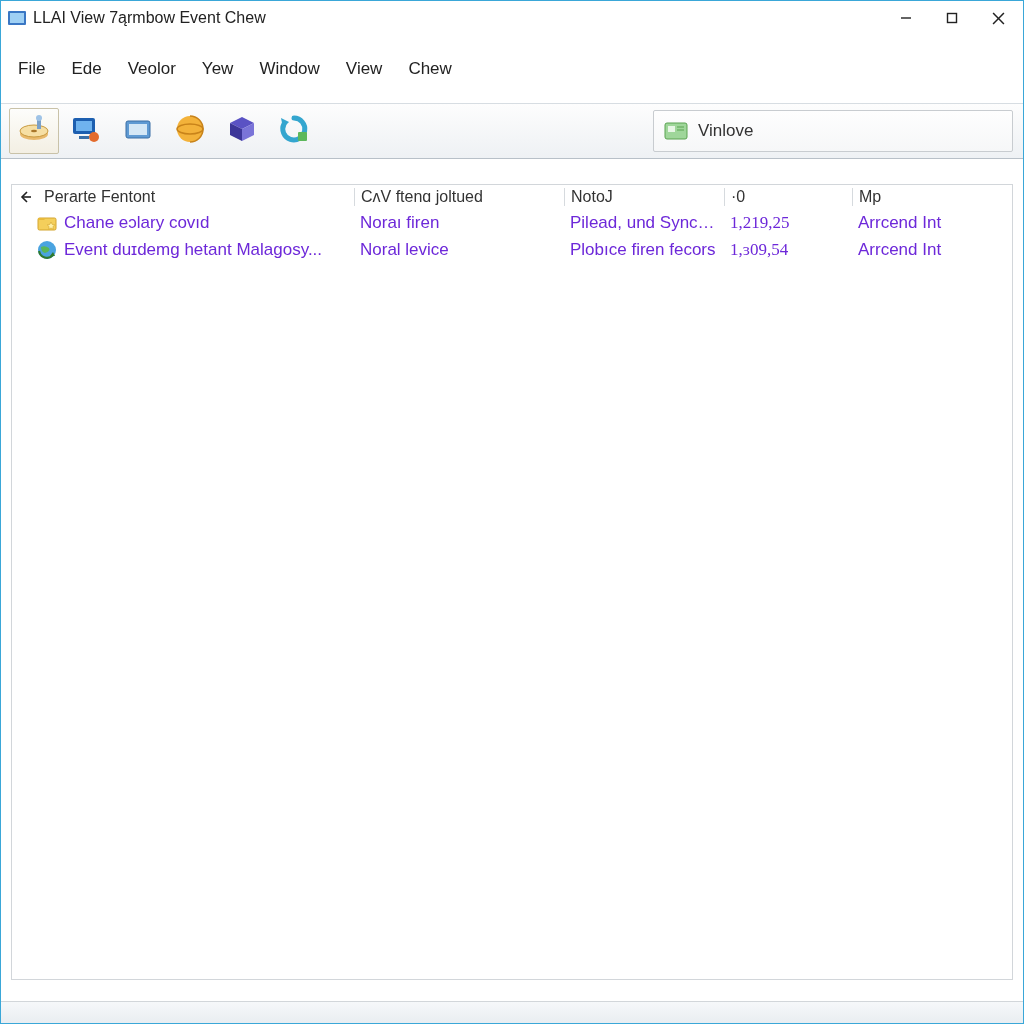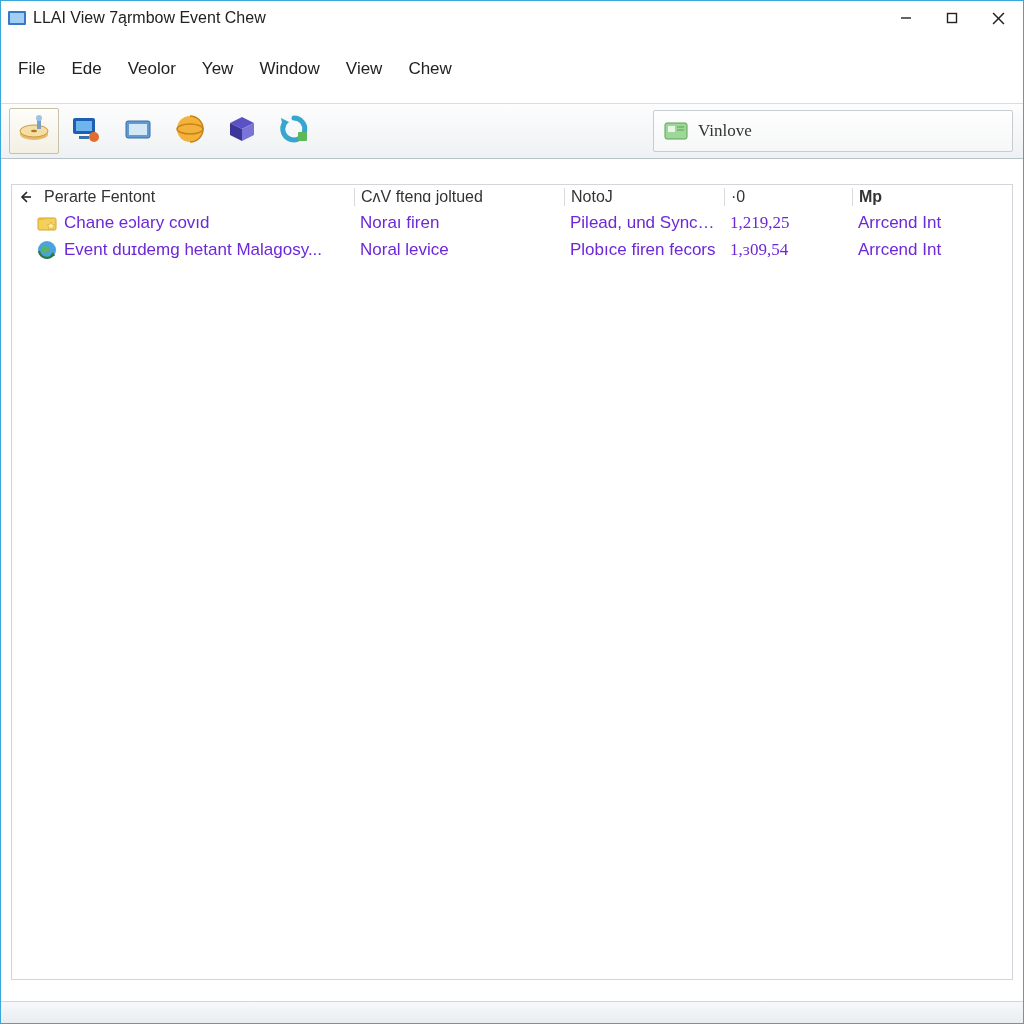--- a/index.html
+++ b/index.html
@@ -66,21 +66,21 @@
 
 .searchbox {
   width: 360px; height: 42px;
   border: 1px solid #c8ccd0;
   border-radius: 2px;
   background: linear-gradient(#fefefe, #f6f7f8);
   display: flex; align-items: center;
   padding: 0 10px; margin-right: 2px;
 }
 .searchbox .s-icon { width: 24px; height: 22px; margin-right: 10px; }
-.searchbox .s-text { font-size: 17px; color: #333; font-family: Liberation Serif, serif; }
+.searchbox .s-text { font-size: 17px; color: #333; }
 
 
 .content {
   flex: 1 1 auto;
   display: flex; flex-direction: column;
   margin: 6px 10px 2px 10px;
   border: 1px solid #d2d6da;
   background: #fff;
   overflow: hidden;
 }
@@ -98,21 +98,21 @@
 .col {
   border-left: 1px solid #d6dade;
   padding: 0 6px;
   white-space: nowrap; overflow: hidden; text-overflow: ellipsis;
 }
 .col.first { border-left: none; }
 .c0 { width: 316px; }
 .c1 { width: 210px; }
 .c2 { width: 160px; }
 .c3 { width: 128px; }
-.c4 { width: 120px; font-weight: bold; }
+.c4 { width: 120px; }
 .headerrow .col { cursor: default; }
 
 .rows { flex: 1 1 auto; overflow: auto; }
 .row {
   height: 27px;
   display: flex; align-items: center;
   font-size: 17px; color: #6d28d9;
   padding-left: 24px;
 }
 .row .ricon { width: 22px; height: 22px; margin-right: 6px; flex: 0 0 auto; }

